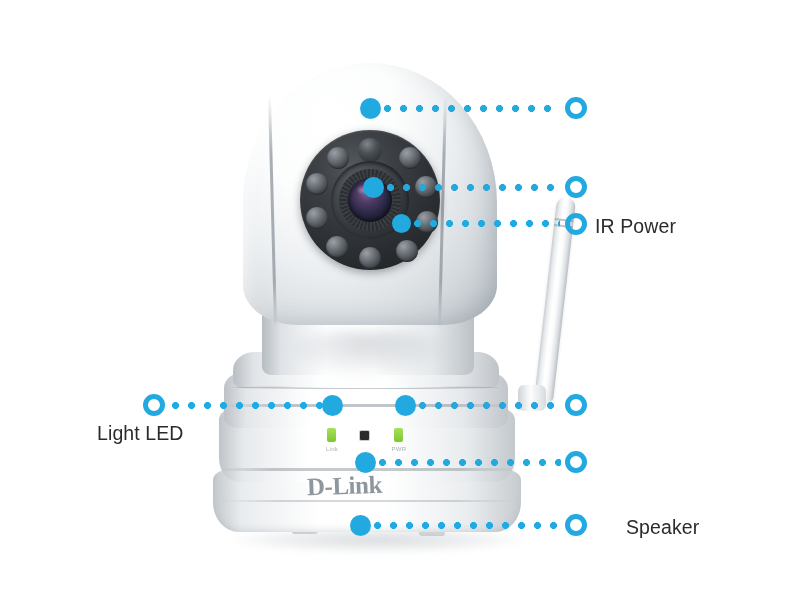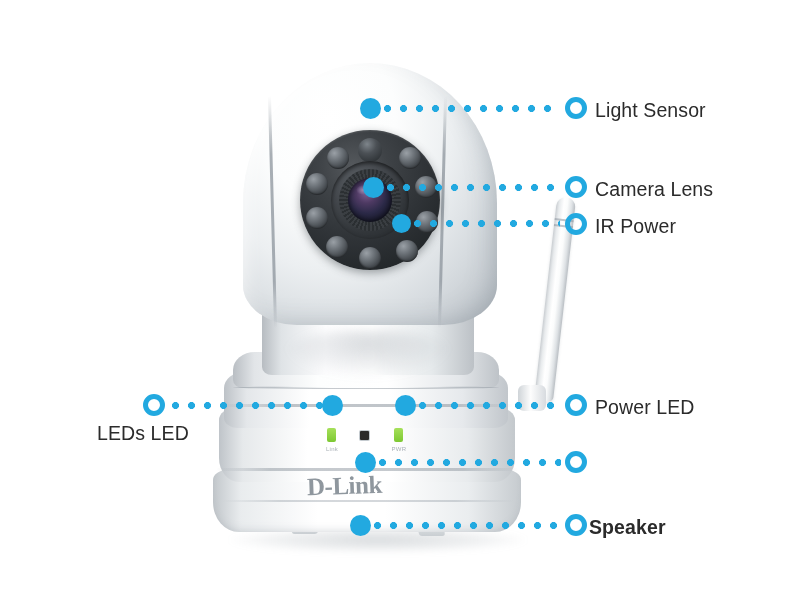--- a/index.html
+++ b/index.html
@@ -351,44 +351,41 @@
 
     <div class="lens-outer"></div>
     <div class="lens-ridge"></div>
     <div class="lens-inner"></div>
     <div class="lens-glint"></div>
   </div>
 
   <div class="anchor-dot" style="left:360px; top:98px;"></div>
   <div class="leader" style="left:384px; top:105px; width:176px;"></div>
   <div class="ring" style="left:565px; top:97px;"></div>
-  <div class="callout-label" style="left:595px; top:101px;">Light Sensor</div>
 
   <div class="anchor-dot" style="left:363px; top:177px;"></div>
   <div class="leader" style="left:387px; top:184px; width:173px;"></div>
   <div class="ring" style="left:565px; top:176px;"></div>
-  <div class="callout-label" style="left:595px; top:180px;">Camera Lens</div>
 
   <div class="anchor-dot small" style="left:392px; top:214px;"></div>
   <div class="leader" style="left:414px; top:220px; width:146px;"></div>
   <div class="ring" style="left:565px; top:213px;"></div>
   <div class="callout-label" style="left:595px; top:217px;">IR Power</div>
 
   <div class="anchor-dot" style="left:395px; top:395px;"></div>
   <div class="leader" style="left:419px; top:402px; width:142px;"></div>
   <div class="ring" style="left:565px; top:394px;"></div>
-  <div class="callout-label" style="left:595px; top:398px;">Power LED</div>
 
   <div class="anchor-dot" style="left:355px; top:452px;"></div>
   <div class="leader" style="left:379px; top:459px; width:182px;"></div>
   <div class="ring" style="left:565px; top:451px;"></div>
 
   <div class="anchor-dot" style="left:350px; top:515px;"></div>
   <div class="leader" style="left:374px; top:522px; width:187px;"></div>
   <div class="ring" style="left:565px; top:514px;"></div>
-  <div class="callout-label" style="left:589px; top:518px;font-weight:bold;">Speaker</div>
+  <div class="callout-label" style="left:626px; top:518px;">Speaker</div>
 
   <div class="ring" style="left:143px; top:394px;"></div>
   <div class="leader" style="left:172px; top:402px; width:152px;"></div>
   <div class="anchor-dot" style="left:322px; top:395px;"></div>
-  <div class="callout-label" style="left:97px; top:424px;">LEDs LED</div>
+  <div class="callout-label" style="left:97px; top:424px;">Light LED</div>
 
 </div>
 
 </body></html>

